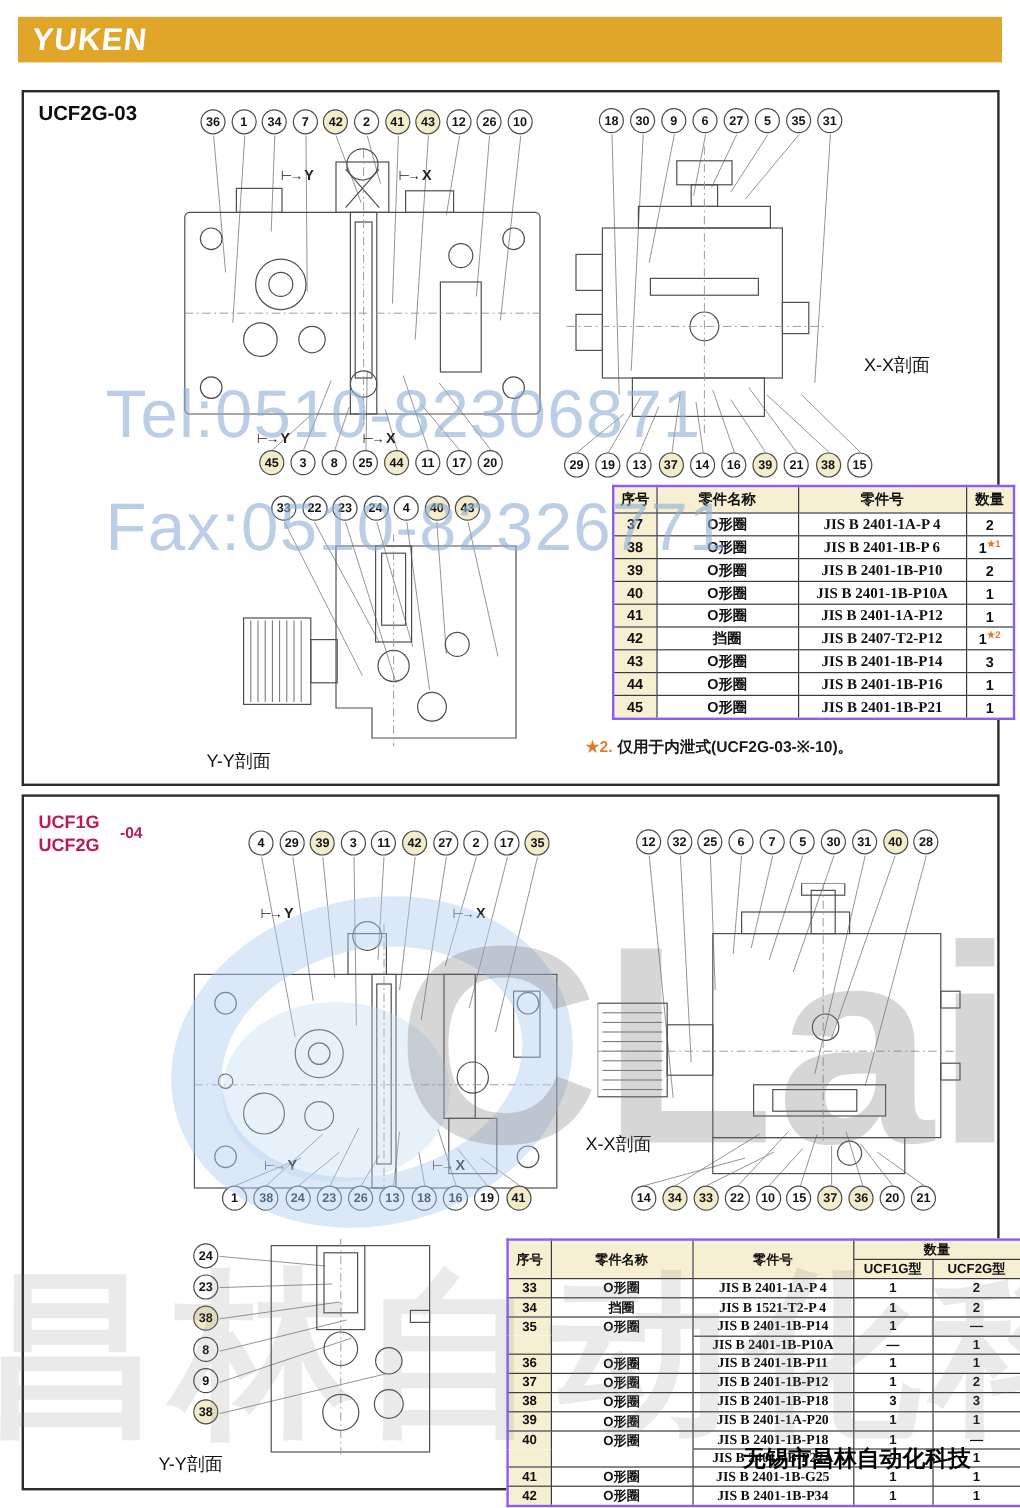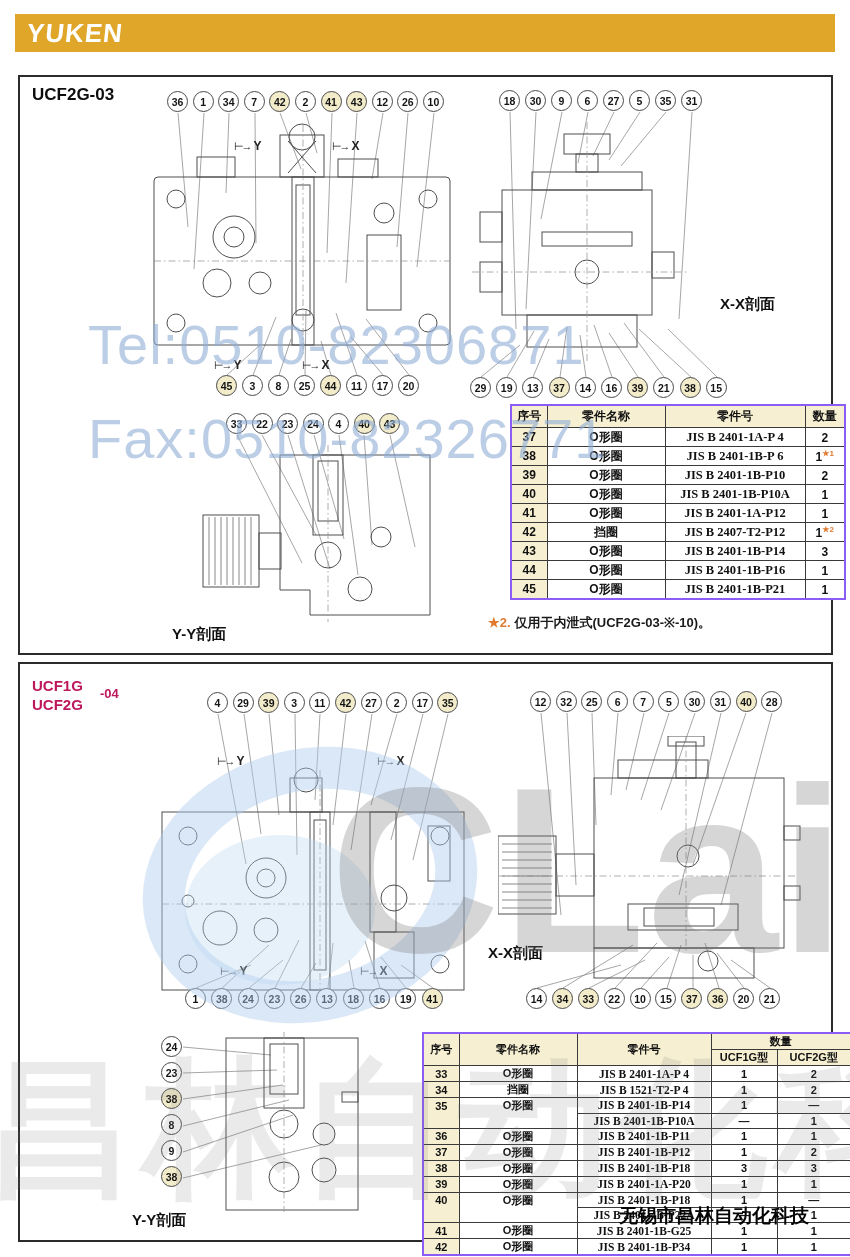--- a/index.html
+++ b/index.html
@@ -24,21 +24,21 @@
            font-size:10.5px;font-weight:700;color:#141414;flex:0 0 auto;}
   .callout.hl{background:#f2ecca;}
   
   .draw{position:absolute;}
   .draw *{fill:none;stroke:#4f4f4f;stroke-width:1;}
   .draw .cl{stroke:#999;stroke-width:0.8;stroke-dasharray:7 3 1.5 3;}
   .draw .kn{stroke:#6a6a6a;stroke-width:0.8;}
   .leads{position:absolute;left:0;top:0;}
   .leads line{stroke:#8f8f8f;stroke-width:0.8;}
   
-  .sec-label{position:absolute;font-size:15px;font-weight:700;color:#101010;}
+  .sec-label{position:absolute;font-size:15px;font-weight:400;color:#101010;}
   .axis{position:absolute;font-size:12px;font-weight:700;color:#222;white-space:nowrap;}
   .axis .g{font-weight:400;font-size:11px;letter-spacing:-2px;margin-right:3px;}
   
   .ptable{position:absolute;border-collapse:collapse;background:#fff;border:2px solid #8b5cf6;table-layout:fixed;margin-left:20px;}
   .ptable th,.ptable td{border:1px solid #3a3a3a;text-align:center;padding:0 2px;overflow:hidden;white-space:nowrap;}
   .ptable th{background:#f6efd2;font-weight:700;}
   .t1 th,.t1 td{font-size:12px;height:18px;}
   .t1 thead th{height:21px;}
   .t2 th,.t2 td{font-size:11px;height:14px;}
   .c-no{background:#f6efd2;font-weight:700;}

